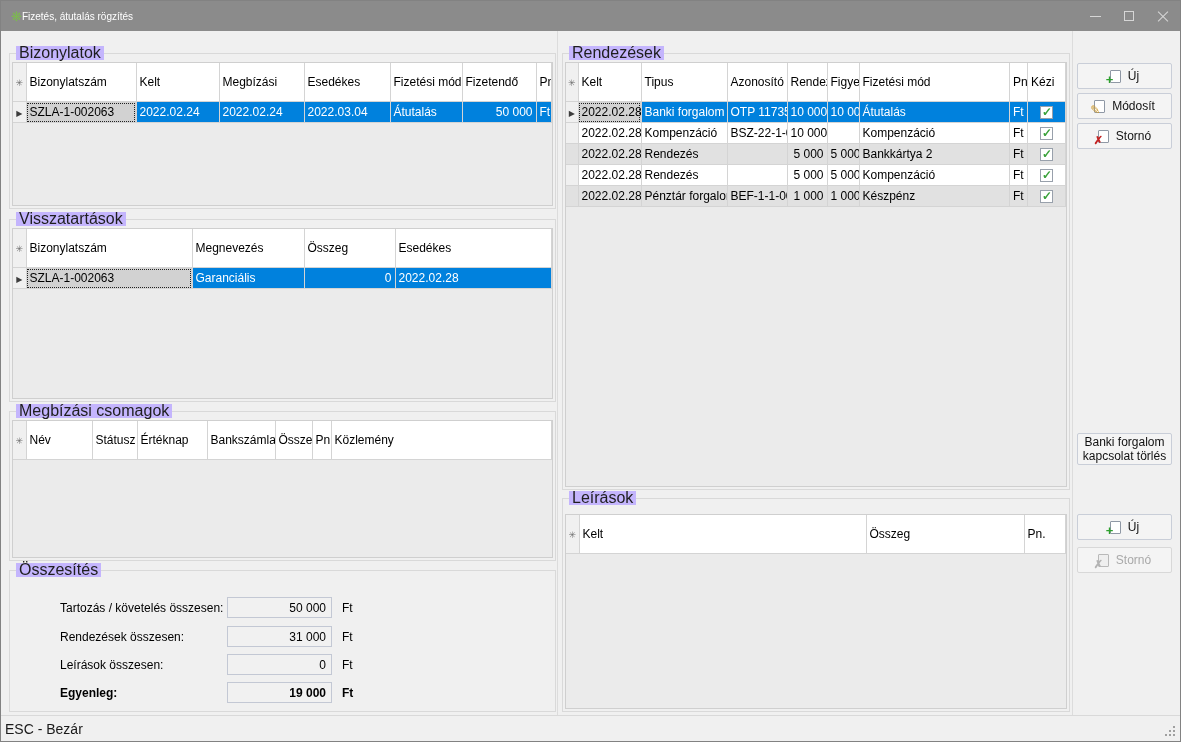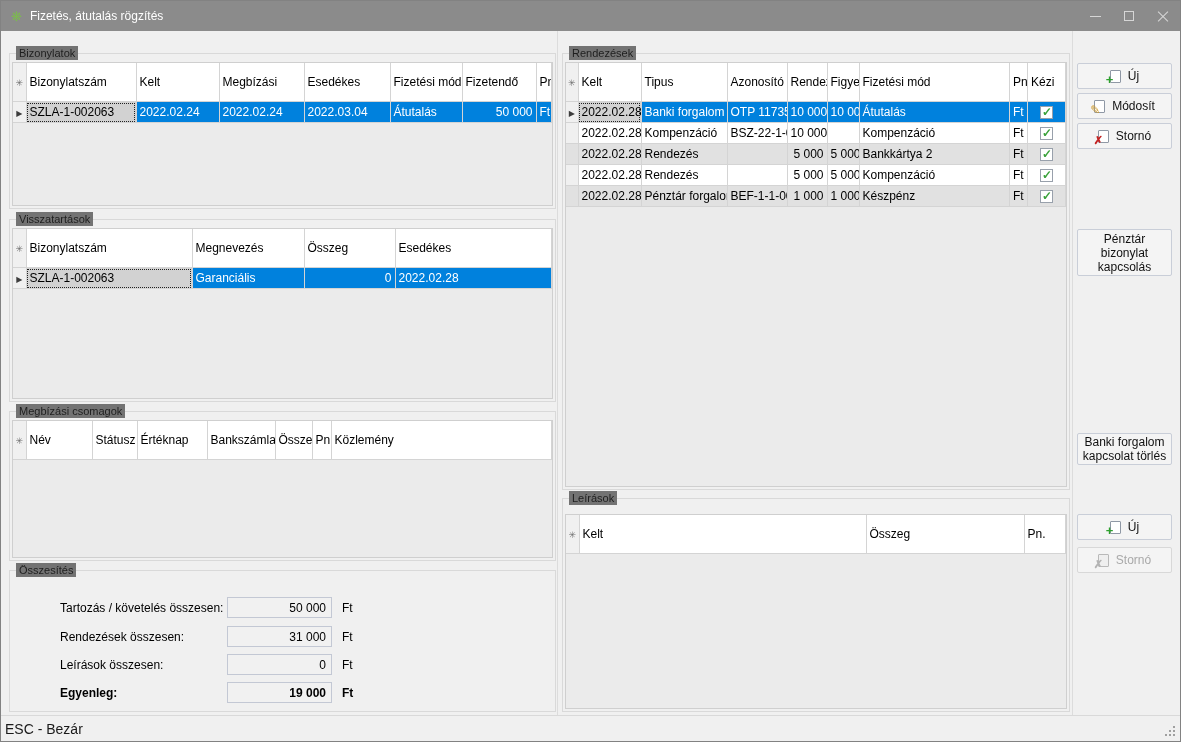--- a/index.html
+++ b/index.html
@@ -7,36 +7,36 @@
   body { font-family:"Liberation Sans", sans-serif; background:#555; }
 
   .window { position:relative; width:1181px; height:742px; background:#f0f0f0;
             border:1px solid #828282; overflow:hidden; }
 
   
   .titlebar { position:absolute; top:0; left:0; right:0; height:30px;
               background:var(--titlebar,#8b8b8b); display:flex; align-items:center; }
   .app-icon { margin-left:10px; color:var(--app_icon,#7cb950); font-size:13px; line-height:13px; }
   .app-icon::before { content:"❋"; }
-  .tb-title { color:#fff; font-size:12px; margin-left:8px; }
+  .tb-title { color:#fff; font-size:10px; margin-left:0; }
   .win-controls { margin-left:auto; display:flex; height:100%; }
   .wc { width:34px; height:100%; display:flex; align-items:center; justify-content:center; position:relative; }
   .wc.min i { width:11px; height:1px; background:#d6d6d6; }
   .wc.max i { width:10px; height:10px; border:1px solid #d6d6d6; }
   .wc.close i { position:absolute; width:14px; height:1px; background:#d6d6d6; left:10px; top:15px; }
   .wc.close .x1 { transform:rotate(45deg); }
   .wc.close .x2 { transform:rotate(-45deg); }
 
   
   .content { position:absolute; top:30px; left:0; right:0; bottom:26px; background:#f0f0f0; }
   .vsep { position:absolute; top:0; bottom:0; width:1px; background:#dcdcdc; }
 
   .panel { position:absolute; border:1px solid #d9d9d9; }
-  .panel-title { position:absolute; top:-8px; left:6px; background:#737373; padding:0 3px;
-                 font-size:11px; color:#1e1e1e; line-height:14px; white-space:nowrap; }
+  .panel-title { position:absolute; top:-8px; left:6px; background:#c4b5fd; padding:0 3px;
+                 font-size:16px; color:#1e1e1e; line-height:14px; white-space:nowrap; }
   .grid-wrap { position:absolute; left:2px; right:2px; top:8px; bottom:2px;
                background:var(--grid_empty,#ebebeb); border:1px solid #cfcfcf; overflow:hidden; }
 
   table.grid { border-collapse:collapse; table-layout:fixed; width:100%; font-size:12px; color:#000; }
   .grid th { background:#fff; font-weight:400; text-align:left; padding:12px 3px; height:21px;
              border-right:1px solid #d4d4d4; border-bottom:1px solid #d4d4d4;
              white-space:nowrap; overflow:hidden; }
   .grid td { background:#fff; padding:1px 3px; height:21px;
              border-right:1px solid #d4d4d4; border-bottom:1px solid #d4d4d4;
              white-space:nowrap; overflow:hidden; }
@@ -355,23 +355,20 @@
       <span>Új</span>
     </div>
     <div class="btn" style="top:62px;height:26px">
       <span class="icon-doc pencil"></span>
       <span>Módosít</span>
     </div>
     <div class="btn" style="top:92px;height:26px">
       <span class="icon-doc cross"></span>
       <span>Stornó</span>
     </div>
-    <div class="btn" style="top:198px;height:47px">
-      <span>Pénztár bizonylat kapcsolás</span>
-    </div>
     <div class="btn" style="top:402px;height:32px">
       <span>Banki forgalom kapcsolat törlés</span>
     </div>
     <div class="btn" style="top:483px;height:26px">
       <span class="icon-doc plus"></span>
       <span>Új</span>
     </div>
     <div class="btn disabled" style="top:516px;height:26px">
       <span class="icon-doc cross"></span>
       <span>Stornó</span>

